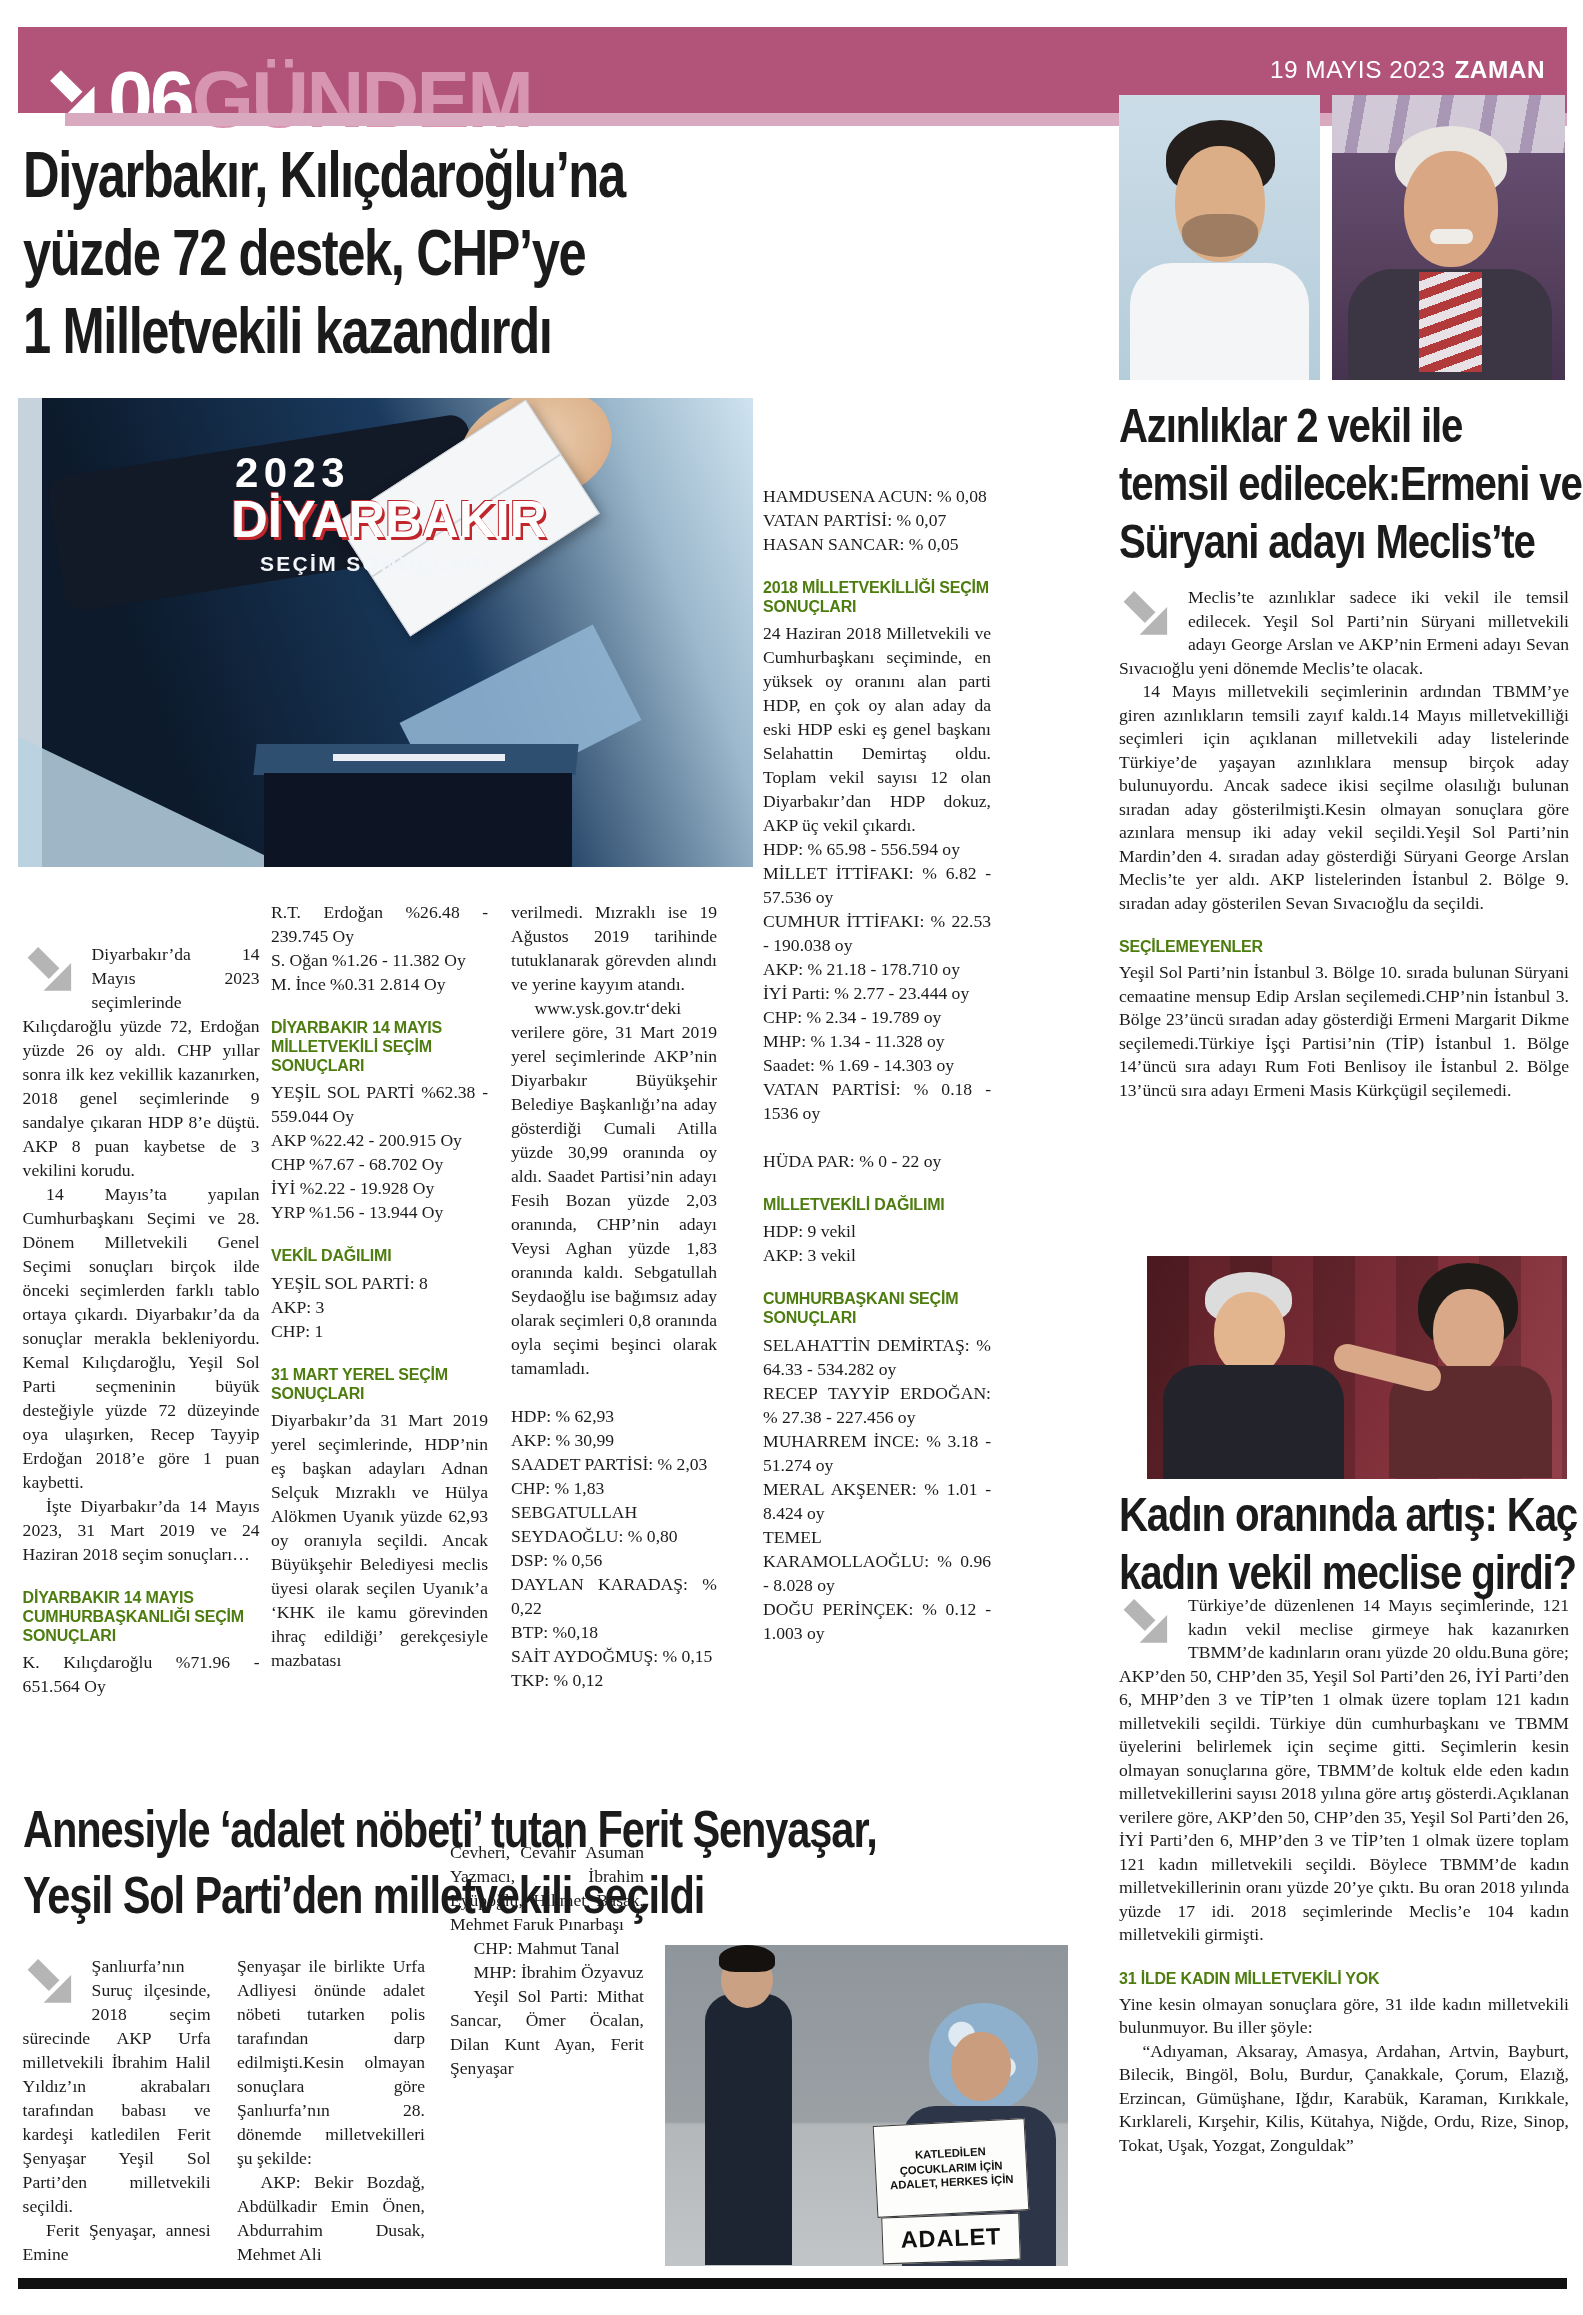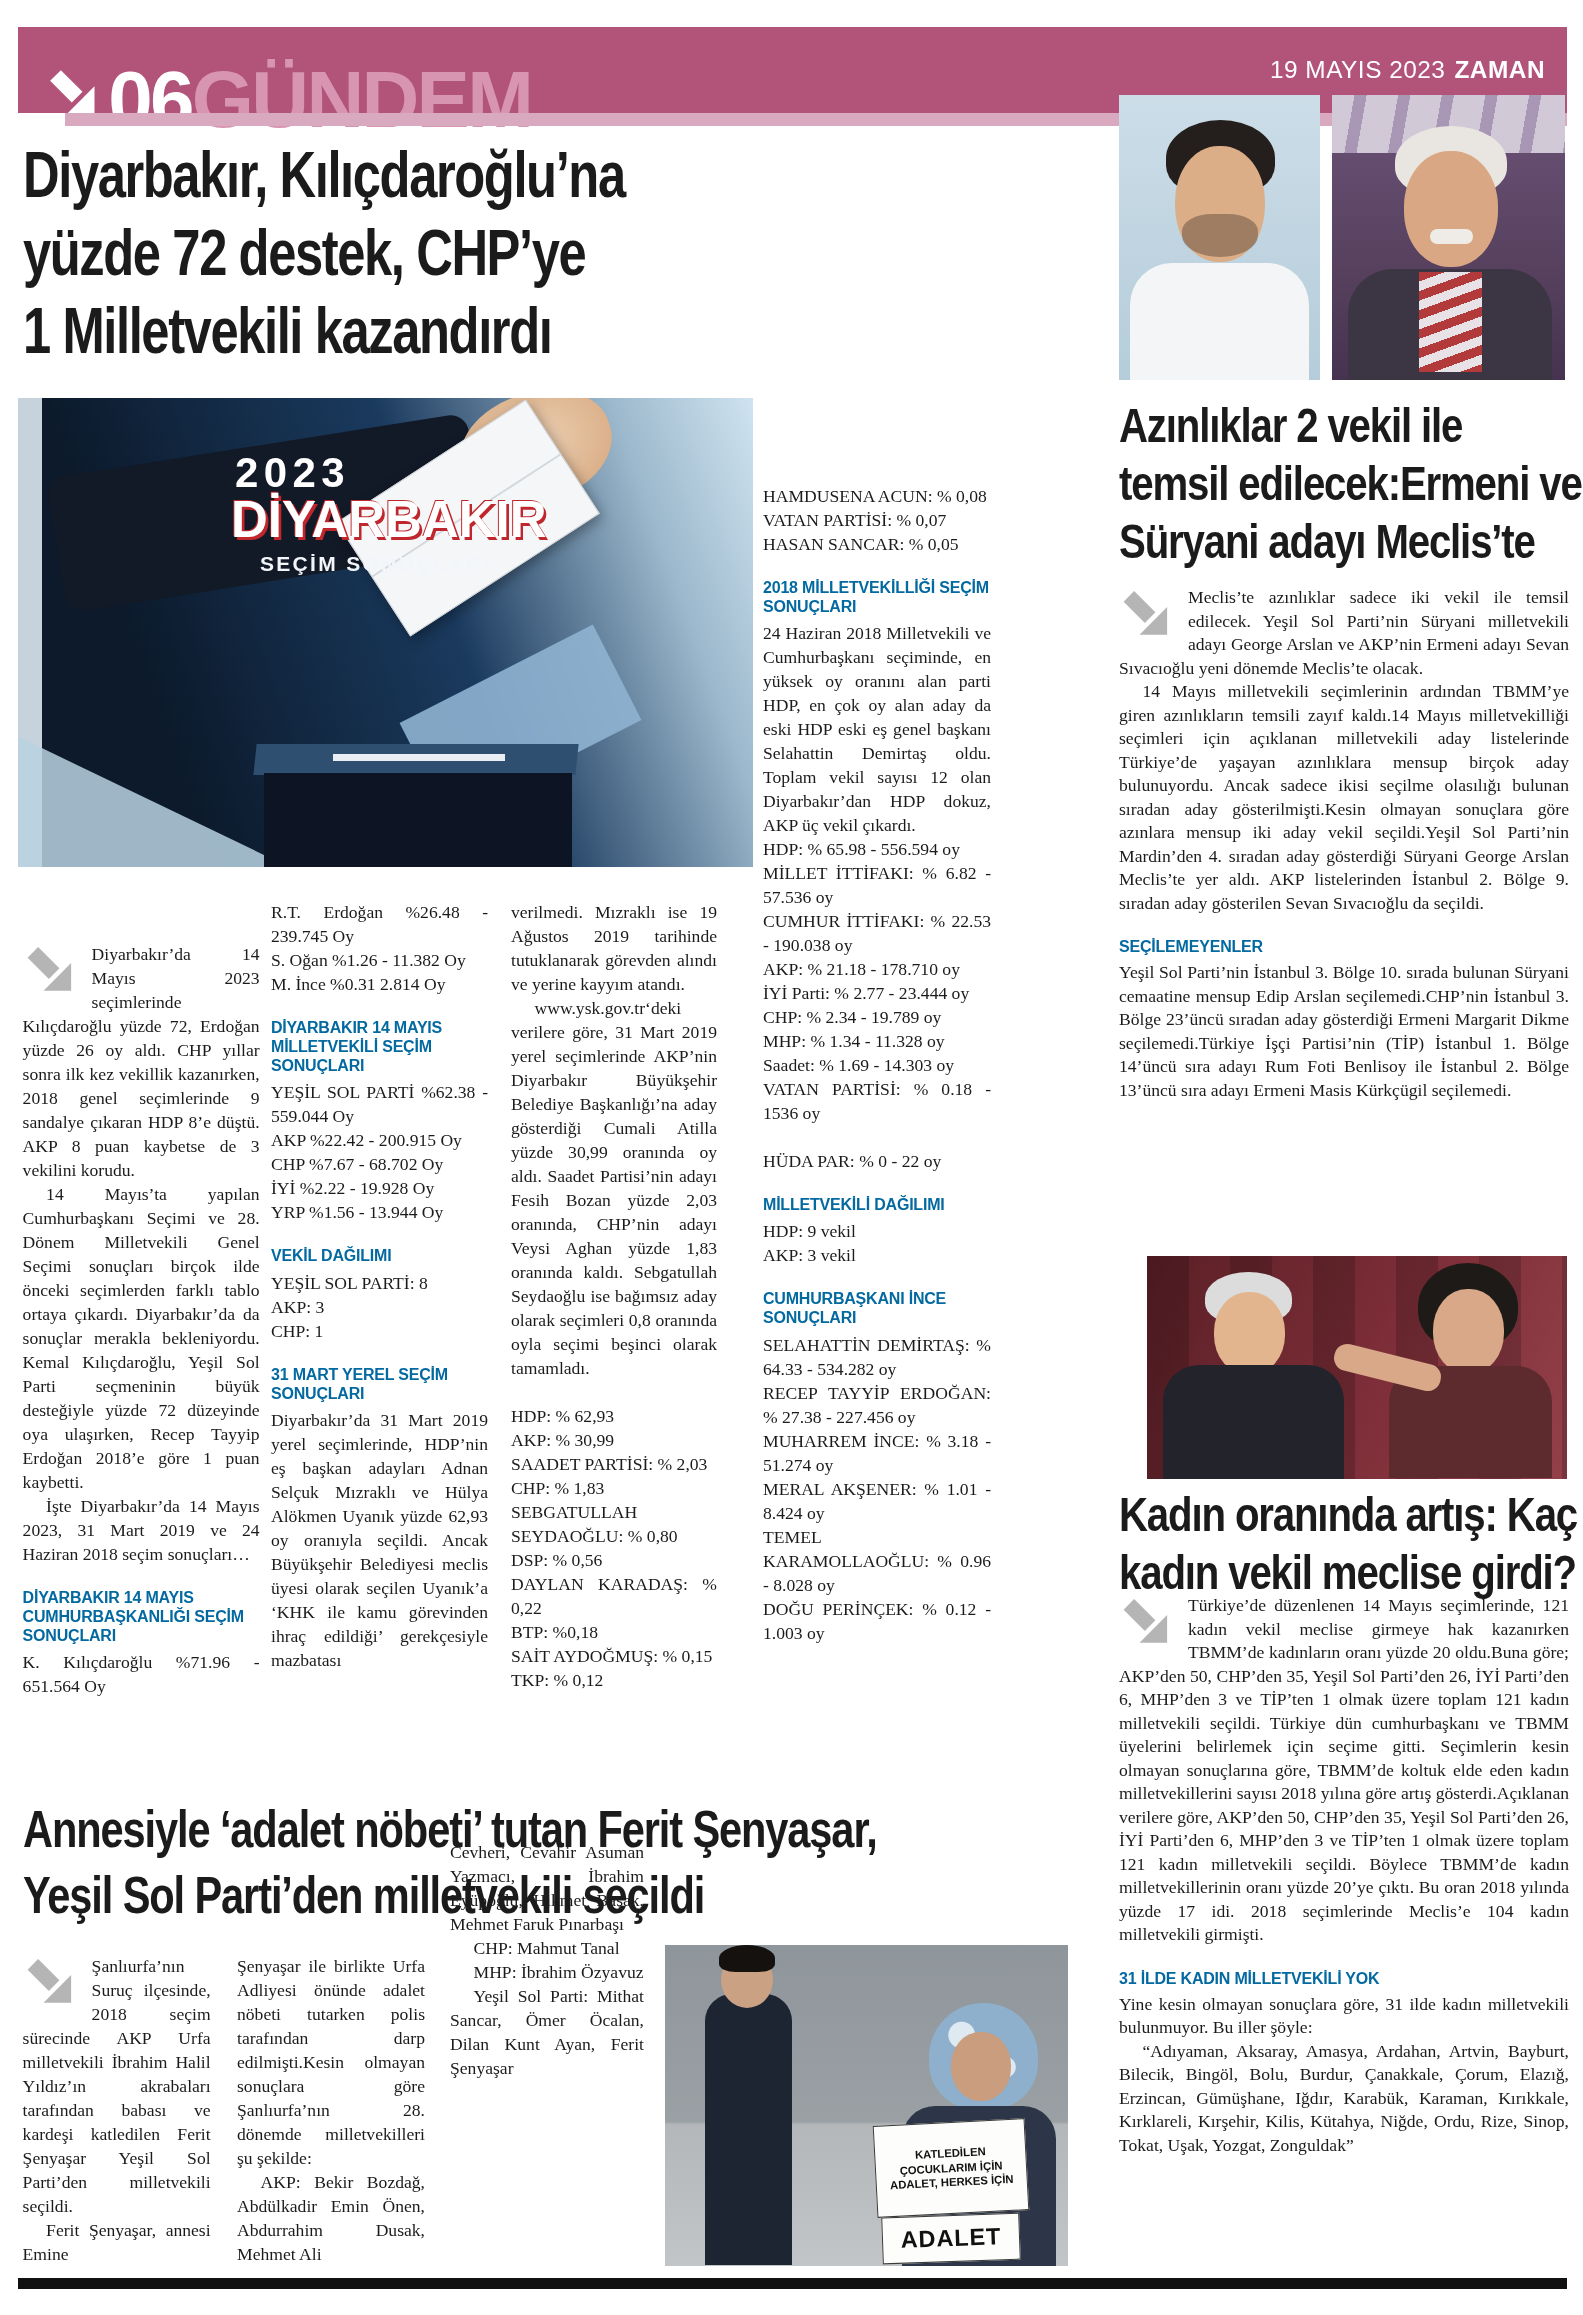--- a/index.html
+++ b/index.html
@@ -23,21 +23,21 @@
   .hl-side .ln{font-size:49px;line-height:58px;letter-spacing:-1.4px;transform:scaleX(0.82);transform-origin:0 0;white-space:nowrap;font-family:"Liberation Sans",sans-serif;font-weight:700;}
   .hl-bottom .ln{font-size:52px;line-height:66px;letter-spacing:-1.4px;transform:scaleX(0.80);transform-origin:0 0;white-space:nowrap;font-family:"Liberation Sans",sans-serif;font-weight:700;}
 
   
   .flow{font-size:17.6px;line-height:24px;text-align:justify;}
   .flow-side{font-size:17.6px;line-height:23.5px;}
   .blk{margin:0;}
   .blk.pi{text-indent:23.5px;}
   .blk.ps{margin-top:23.5px;}
   .blk.h{font-family:"Liberation Sans",sans-serif;font-weight:700;font-size:16px;line-height:19px;
-         letter-spacing:-0.2px;color:#0369a1;margin:22px 0 5.4px 0;text-align:left;text-indent:0;}
+         letter-spacing:-0.2px;color:#4d7c0f;margin:22px 0 5.4px 0;text-align:left;text-indent:0;}
   .drop{float:left;width:58px;height:51px;margin:3.6px 11px 1.8px 0;}
 
   
   .hero{left:18px;top:398px;width:735px;height:469px;overflow:hidden;
         background:linear-gradient(250deg,#cfe3f0 0%,#9cb8cc 16%,#1a3a5e 42%,#0c1a2c 78%);}
   .hero-strip{left:0;top:0;width:23.5px;height:469px;background:#c7d3dc;}
   .hero-wedge{left:0;top:306px;width:271px;height:163px;background:#b9d2e2;clip-path:polygon(0 100%,0 20%,100% 100%);opacity:.85;}
   .hero-arm{left:36px;top:47px;width:425px;height:136px;background:#121927;transform:rotate(-9deg);border-radius:18px;}
   .hero-hand{left:441px;top:-5.4px;width:154px;height:109px;background:radial-gradient(ellipse at 50% 45%,#ecd0b4 0%,#dcb28c 70%,#c79a74 100%);border-radius:48%;transform:rotate(-18deg);}
   .hero-env{left:337px;top:52px;width:224px;height:134px;background:#f4f6f8;border:0.9px solid #c9ced4;transform:rotate(-33deg);box-shadow:0 5.4px 12.7px rgba(0,0,0,.35);}
@@ -197,21 +197,21 @@
         <div class="blk p">AKP: % 21.18 - 178.710 oy</div>
         <div class="blk p">İYİ Parti: % 2.77 - 23.444 oy</div>
         <div class="blk p">CHP: % 2.34 - 19.789 oy</div>
         <div class="blk p">MHP: % 1.34 - 11.328 oy</div>
         <div class="blk p">Saadet: % 1.69 - 14.303 oy</div>
         <div class="blk p">VATAN PARTİSİ: % 0.18 - 1536 oy</div>
         <div class="blk ps">HÜDA PAR: % 0 - 22 oy</div>
         <div class="blk h">MİLLETVEKİLİ DAĞILIMI</div>
         <div class="blk p">HDP: 9 vekil</div>
         <div class="blk p">AKP: 3 vekil</div>
-        <div class="blk h">CUMHURBAŞKANI İNCE SONUÇLARI</div>
+        <div class="blk h">CUMHURBAŞKANI SEÇİM SONUÇLARI</div>
         <div class="blk p">SELAHATTİN DEMİRTAŞ: % 64.33 - 534.282 oy</div>
         <div class="blk p">RECEP TAYYİP ERDOĞAN: % 27.38 - 227.456 oy</div>
         <div class="blk p">MUHARREM İNCE: % 3.18 - 51.274 oy</div>
         <div class="blk p">MERAL AKŞENER: % 1.01 - 8.424 oy</div>
         <div class="blk p">TEMEL KARAMOLLAOĞLU: % 0.96 - 8.028 oy</div>
         <div class="blk p">DOĞU PERİNÇEK: % 0.12 - 1.003 oy</div>
       </div>
   </div>
 
   <div class="abs ph p1">

